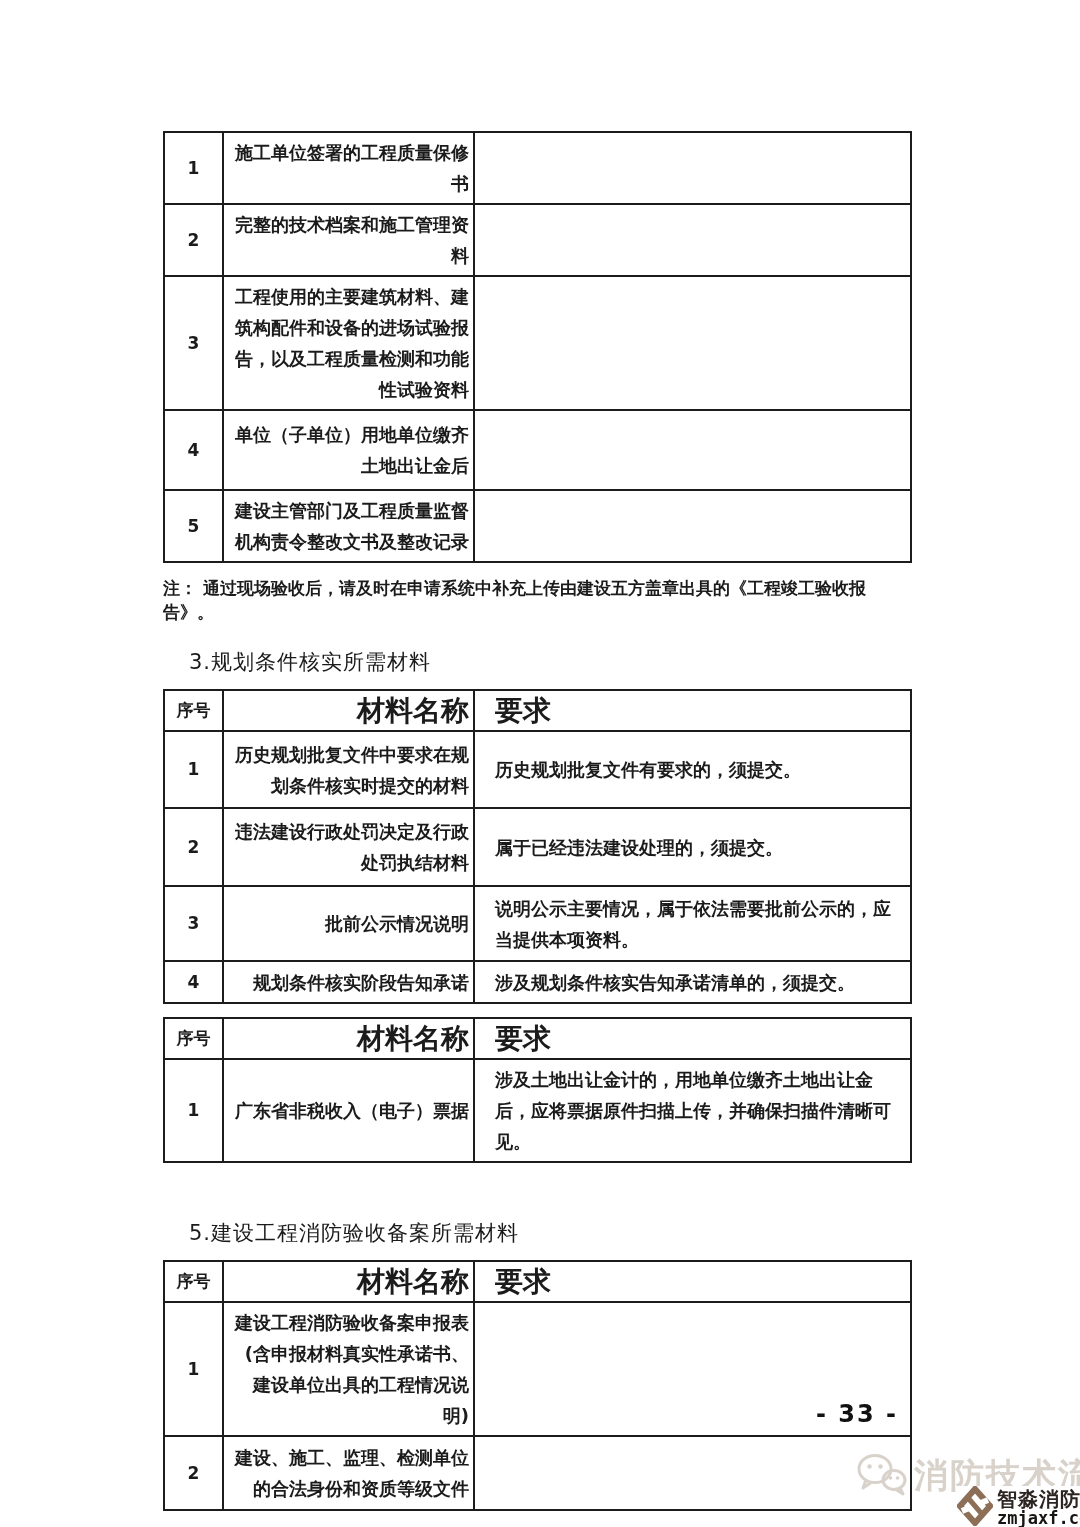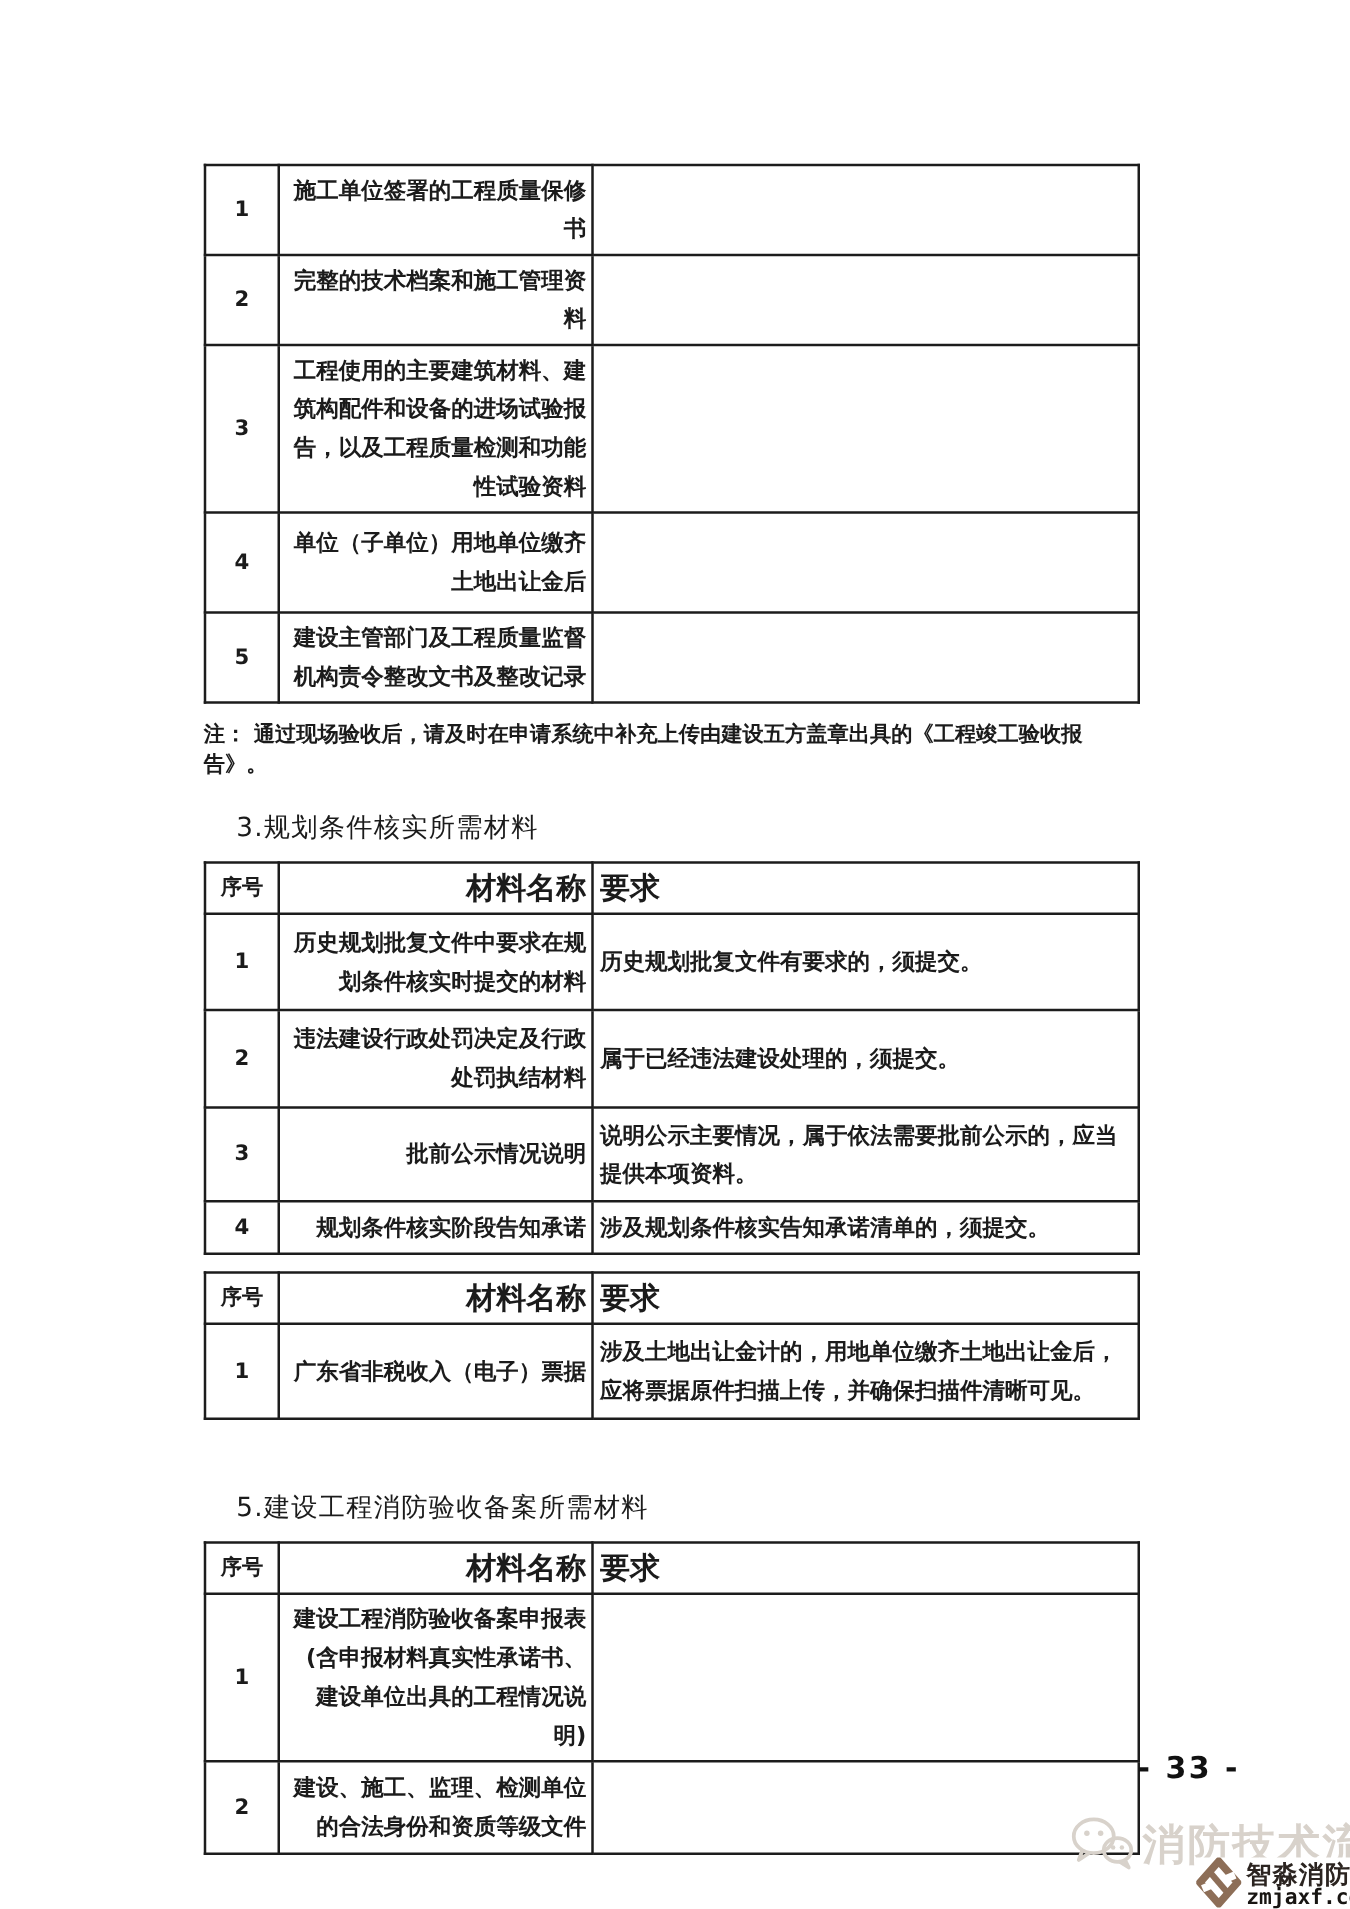--- a/index.html
+++ b/index.html
@@ -25,22 +25,22 @@
   td, th {
     border:2px solid #1c1c1c;
     vertical-align:middle;
     font-weight:600;
     font-size:18px;
     line-height:31px;
     overflow:hidden;
   }
   .c-no   { width:59px;  text-align:center; font-size:17px; }
   .c-name { width:251px; text-align:right;  padding:4px 4px 4px 7px; }
-  .c-req  { width:437px; text-align:left;  padding:4px 6px 4px 5px; }
-  th { font-size:24px; font-weight:700; text-align:center; }
+  .c-req  { width:437px; text-align:left;  padding:4px 6px 4px 20px; }
+  th { font-size:28px; font-weight:700; text-align:center; }
   .note {
     font-size:17px;
     font-weight:600;
     line-height:24px;
     margin-top:13px;
   }
   .sec-heading {
     font-size:21px;
     font-weight:400;
     padding-left:26px;
@@ -61,21 +61,21 @@
   #t3 tr:nth-child(3) td { height:78px; }
   #t3 tr:nth-child(4) td { height:75px; }
   #t3 tr:nth-child(5) td { height:42px; }
   #t4 tr.hdr th { height:38px; }
   #t4 tr:nth-child(2) td { height:76px; }
   #t5 tr.hdr th { height:38px; }
   #t5 tr:nth-child(2) td { height:110px; }
   #t5 tr:nth-child(3) td { height:74px; }
   .page-number {
     position:absolute;
-    left:910px; top:1400px;
+    left:816px; top:1400px;
     font-size:24px;
     font-weight:700;
     letter-spacing:2px;
     color:#111;
   }
   .wm-gray {
     position:absolute;
     left:856px; top:1452px;
     display:flex;
     align-items:center;

